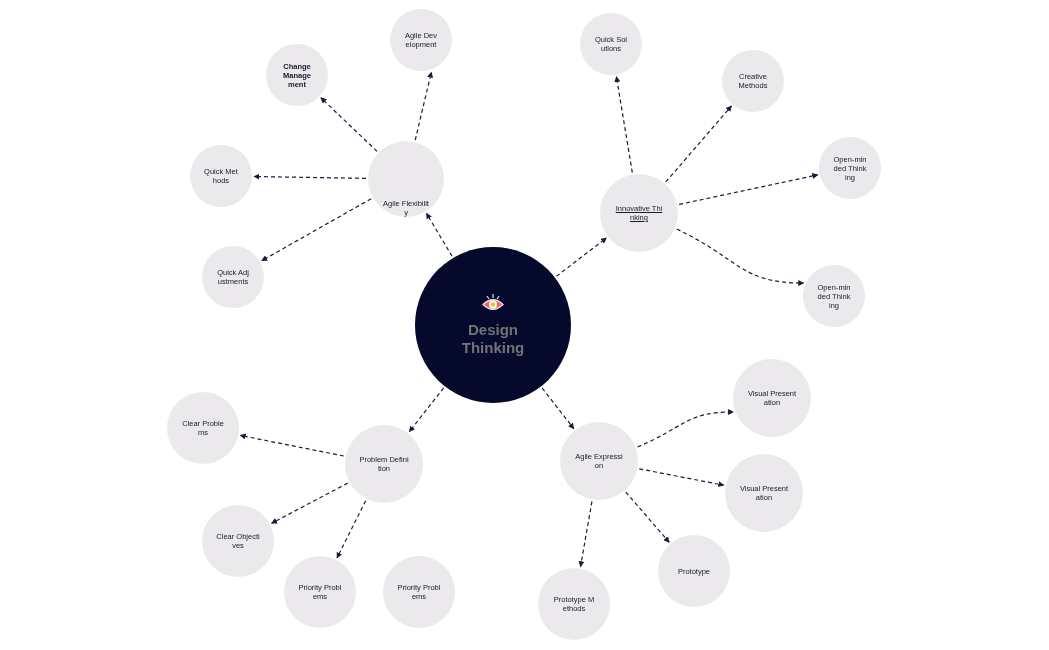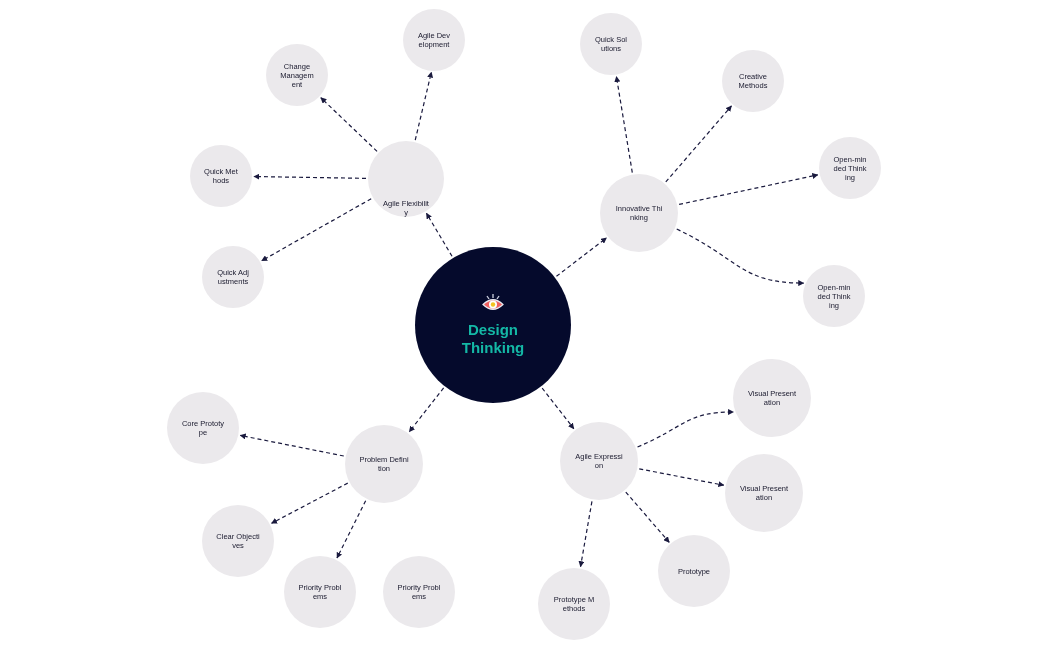--- a/index.html
+++ b/index.html
@@ -6,21 +6,21 @@
   body { width: 1049px; height: 650px; position: relative; overflow: hidden;
          font-family: "Liberation Sans", "DejaVu Sans", sans-serif; }
   #edges { position: absolute; left: 0; top: 0; }
   .node { position: absolute; border-radius: 50%; background: #ebe9ec;
           display: flex; align-items: center; justify-content: center;
           text-align: center; color: #1a1a2e; font-size: 7.5px; line-height: 9px;
           box-sizing: border-box; padding: 0 14px; cursor: pointer; }
   .node span { display: block; word-break: break-all; }
   .root { position: absolute; border-radius: 50%; background: #050a2c;
           display: flex; flex-direction: column; align-items: center; justify-content: center;
-          color: #14b8a6; text-align: center; cursor: pointer; }
+          color: #737373; text-align: center; cursor: pointer; }
   .root .title { font-size: 15px; font-weight: bold; line-height: 18px; width: 80px; }
   .root svg { margin-bottom: 10px; }
 </style>
 </head>
 <body>
 
 <svg id="edges" width="1049" height="650">
     <defs>
       <marker id="arrow" viewBox="0 0 10 10" refX="9" refY="5" markerWidth="5" markerHeight="5" orient="auto-start-reverse">
         <path d="M0,0 L10,5 L0,10 z" fill="#1a1a3e"></path>
@@ -54,52 +54,52 @@
         <line x1="17" y1="3" x2="15" y2="6" stroke="#cfd3e0" stroke-width="1.3"></line>
         <path d="M1,11.5 Q11,2 21,11.5 Q11,21 1,11.5 z" fill="#f06060" stroke="#e8eaf2" stroke-width="1.2"></path>
         <circle cx="11" cy="11.5" r="4" fill="#ffffff"></circle>
         <circle cx="11" cy="11.5" r="2.2" fill="#f2c320"></circle>
       </svg>
       <div class="title">Design Thinking</div>
     </div>
     <div class="node" style="left: 368px; top: 141px; width: 76px; height: 76px; align-items: flex-end;">
       <span>Agile Flexibility</span>
     </div>
-    <div class="node" style="left: 403px; top: 9px; width: 62px; height: 62px;">
+    <div class="node" style="left: 390px; top: 9px; width: 62px; height: 62px;">
       <span>Agile Development</span>
     </div>
-    <div class="node" style="left: 266px; top: 44px; width: 62px; height: 62px;">
+    <div class="node" style="left: 266px; top: 44px; width: 62px; height: 62px; font-weight: bold;">
       <span>Change Management</span>
     </div>
     <div class="node" style="left: 190px; top: 145px; width: 62px; height: 62px;">
       <span>Quick Methods</span>
     </div>
     <div class="node" style="left: 202px; top: 246px; width: 62px; height: 62px;">
       <span>Quick Adjustments</span>
     </div>
-    <div class="node" style="left: 600px; top: 174px; width: 78px; height: 78px;">
+    <div class="node" style="left: 600px; top: 174px; width: 78px; height: 78px; text-decoration: underline;">
       <span>Innovative Thinking</span>
     </div>
     <div class="node" style="left: 580px; top: 13px; width: 62px; height: 62px;">
       <span>Quick Solutions</span>
     </div>
     <div class="node" style="left: 722px; top: 50px; width: 62px; height: 62px;">
       <span>Creative Methods</span>
     </div>
     <div class="node" style="left: 819px; top: 137px; width: 62px; height: 62px;">
       <span>Open-minded Thinking</span>
     </div>
     <div class="node" style="left: 803px; top: 265px; width: 62px; height: 62px;">
       <span>Open-minded Thinking</span>
     </div>
     <div class="node" style="left: 345px; top: 425px; width: 78px; height: 78px; align-items: center;">
       <span>Problem Definition</span>
     </div>
     <div class="node" style="left: 167px; top: 392px; width: 72px; height: 72px;">
-      <span>Core Prototype</span>
+      <span>Clear Problems</span>
     </div>
     <div class="node" style="left: 202px; top: 505px; width: 72px; height: 72px; justify-content: center;">
       <span>Clear Objectives</span>
     </div>
     <div class="node" style="left: 284px; top: 556px; width: 72px; height: 72px;">
       <span>Priority Problems</span>
     </div>
     <div class="node" style="left: 383px; top: 556px; width: 72px; height: 72px;">
       <span>Priority Problems</span>
     </div>

